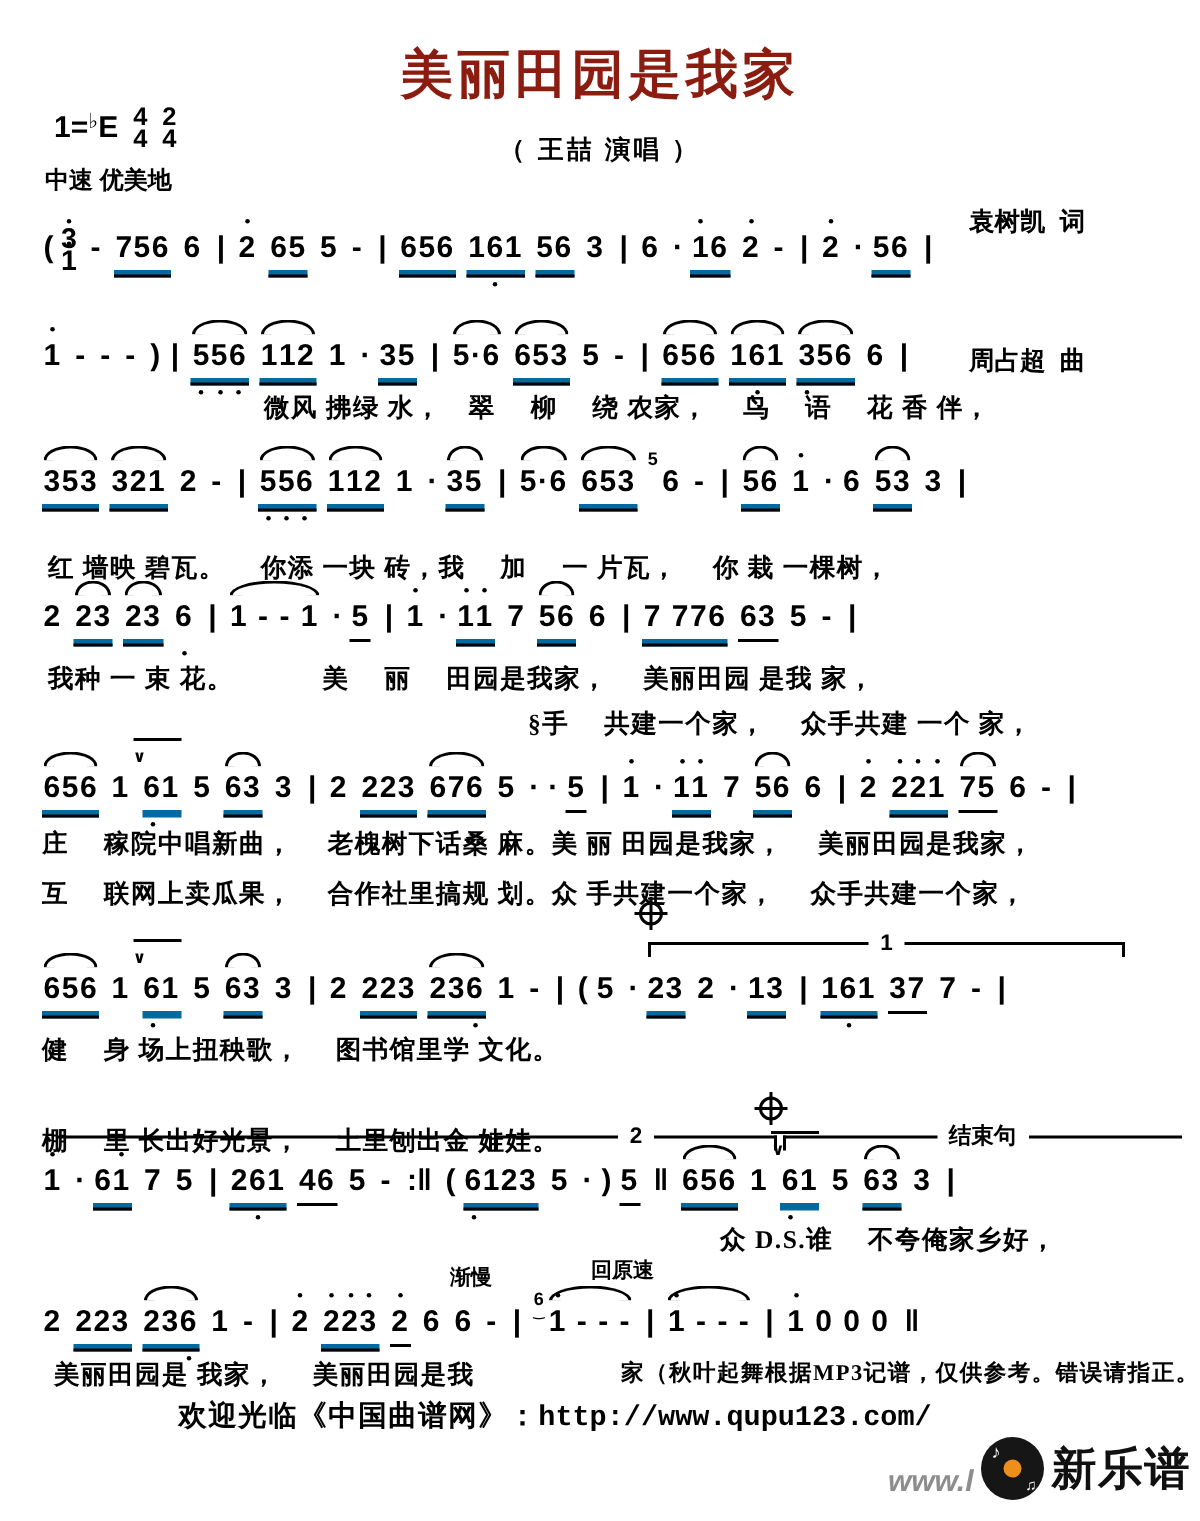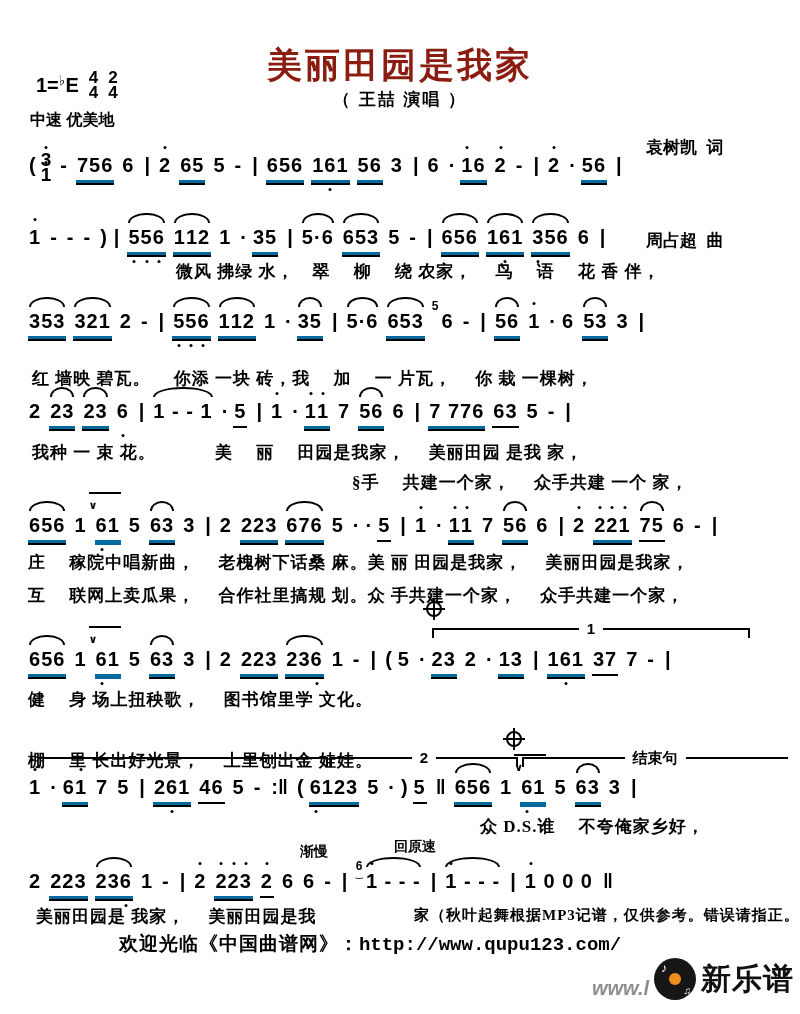--- a/index.html
+++ b/index.html
@@ -1,19 +1,19 @@
 <!DOCTYPE html>
 <html><head>
 <meta charset="utf-8">
 <style>
   html,body{margin:0;padding:0;background:#fff;}
   .page{position:relative;width:800px;height:1014px;background:#fff;color:#000;overflow:hidden;
         font-family:"Liberation Sans","DejaVu Sans",sans-serif;}
   
-  .title{position:absolute;top:26px;left:0;right:0;text-align:center;font-size:35px;margin:16px;
+  .title{position:absolute;top:26px;left:0;right:0;text-align:center;font-size:35px;margin:0;
          font-weight:bold;letter-spacing:3px;color:#8b1c10;}
   .performer{position:absolute;top:88px;left:0;right:0;text-align:center;font-size:17px;font-weight:bold;letter-spacing:2px;}
   .credits{position:absolute;top:70px;left:646px;font-size:17px;font-weight:bold;line-height:31px;white-space:pre;}
   .keysig{position:absolute;top:70px;left:36px;font-size:20px;font-weight:bold;display:flex;align-items:center;}
   .keysig .flat{font-size:14px;position:relative;top:-5px;}
   .frac{display:inline-flex;flex-direction:column;line-height:15px;font-size:17px;margin-left:10px;text-align:center;}
   .tempo{position:absolute;top:110px;left:30px;font-size:16px;font-weight:bold;}
   
   .sys{position:absolute;left:28px;display:flex;align-items:flex-start;white-space:nowrap;height:34px;}
   .note,.bar,.grace{font-weight:bold;font-size:20px;line-height:26px;color:#000;}

